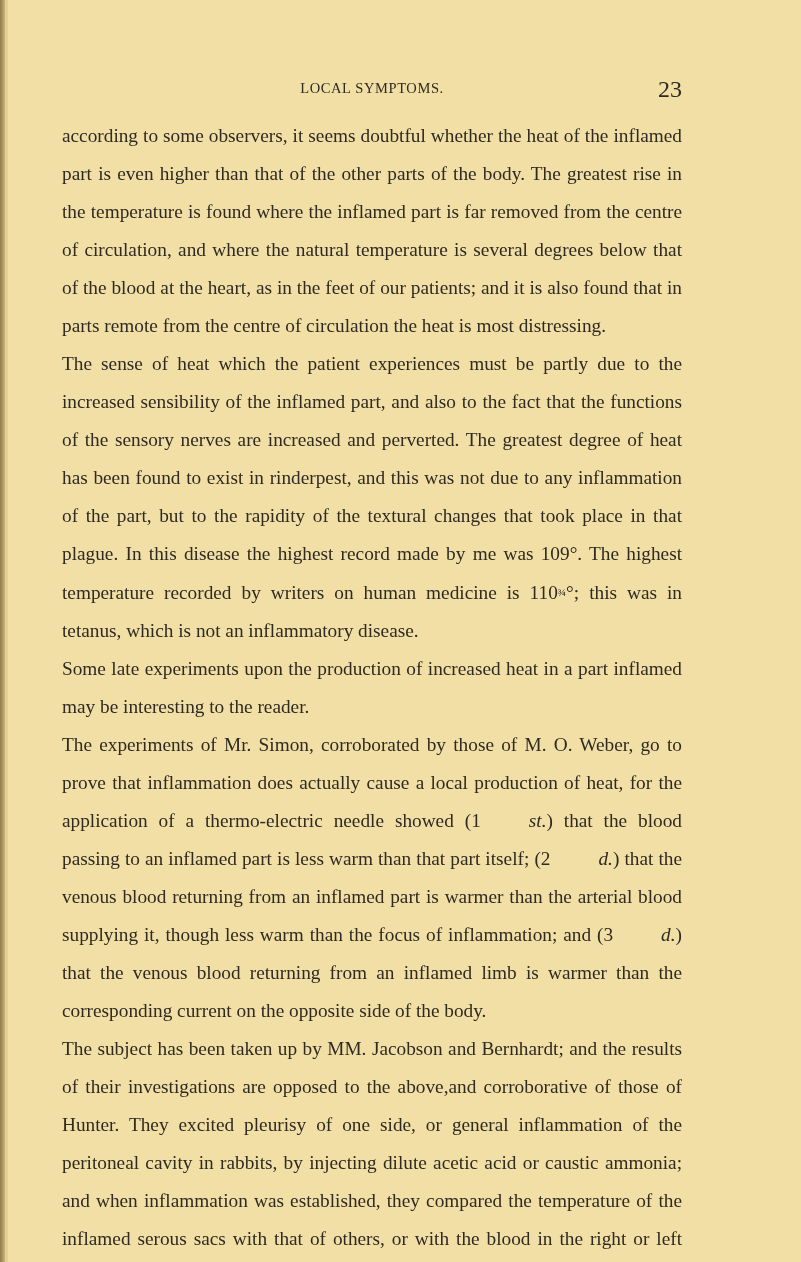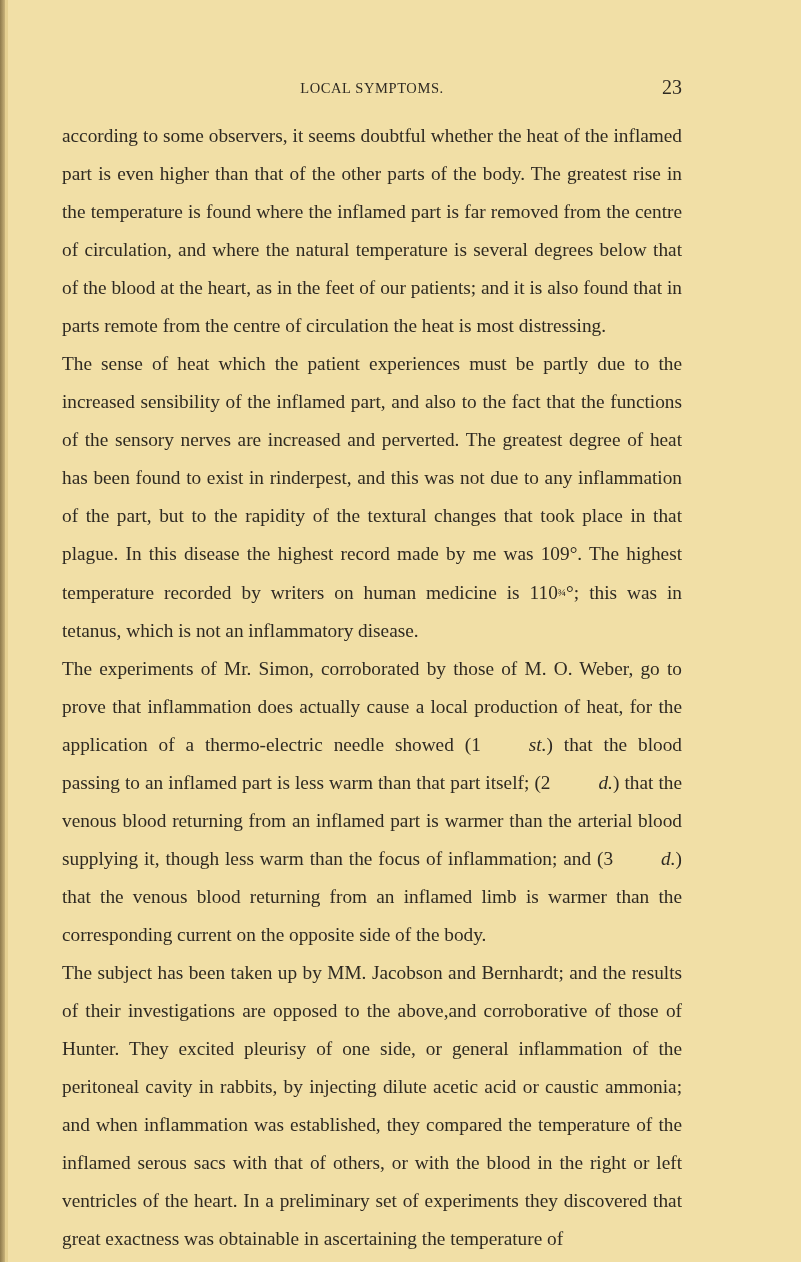--- a/index.html
+++ b/index.html
@@ -22,21 +22,21 @@
     position: absolute; left: 62px; top: 0; width: 620px;
   }
   .header {
     position: absolute; top: 78px; left: 0; width: 620px; height: 24px;
   }
   .running-head {
     position: absolute; left: 0; width: 620px; text-align: center;
     font-size: 14.5px; letter-spacing: 0.6px; top: 2px;
   }
   .page-number {
-    position: absolute; right: 0; top: -2px; font-size: 20px;
+    position: absolute; right: 0; top: -2px; font-size: 24px;
   }
   .body-text {
     position: absolute; top: 117px; left: 0; width: 620px;
     font-size: 19.3px; line-height: 38px;
     text-align: justify;
   }
   .para { margin: 0; text-indent: 0; }
   .para.indent { text-indent: 0; }
   .frac { font-size: 11px; vertical-align: 3px; }
   i { font-style: italic; margin-left: 48px; }
@@ -49,16 +49,17 @@
 
 <div class="page">
   <div class="header">
     <div class="running-head">LOCAL SYMPTOMS.</div>
     <div class="page-number">23</div>
   </div>
 
   <div class="body-text">
     <p class="para">according to some observers, it seems doubtful whether the heat of the inflamed part is even higher than that of the other parts of the body. The greatest rise in the temperature is found where the inflamed part is far removed from the centre of circulation, and where the natural temperature is several degrees below that of the blood at the heart, as in the feet of our patients; and it is also found that in parts remote from the centre of circulation the heat is most distressing.</p>
     <p class="para indent"><span>The sense of heat which the patient experiences must be partly due to the increased sensibility of the inflamed part, and also to the fact that the functions of the sensory nerves are increased and perverted. The greatest degree of heat has been found to exist in rinderpest, and this was not due to any inflammation of the part, but to the rapidity of the textural changes that took place in that plague. In this disease the highest record made by me was 109°. The highest temperature recorded by writers on human medicine is 110</span><span class="frac">¾</span><span>°; this was in tetanus, which is not an inflammatory disease.</span></p>
+    <p class="para indent">Some late experiments upon the production of increased heat in a part inflamed may be interesting to the reader.</p>
     <p class="para indent"><span>The experiments of Mr. Simon, corroborated by those of M. O. Weber, go to prove that inflammation does actually cause a local production of heat, for the application of a thermo-electric needle showed (1</span><i>st.</i><span>) that the blood passing to an inflamed part is less warm than that part itself; (2</span><i>d.</i><span>) that the venous blood returning from an inflamed part is warmer than the arterial blood supplying it, though less warm than the focus of inflammation; and (3</span><i>d.</i><span>) that the venous blood returning from an inflamed limb is warmer than the corresponding current on the opposite side of the body.</span></p>
     <p class="para indent">The subject has been taken up by MM. Jacobson and Bernhardt; and the results of their investigations are opposed to the above,and corroborative of those of Hunter. They excited pleurisy of one side, or general inflammation of the peritoneal cavity in rabbits, by injecting dilute acetic acid or caustic ammonia; and when inflammation was established, they compared the temperature of the inflamed serous sacs with that of others, or with the blood in the right or left ventricles of the heart. In a preliminary set of experiments they discovered that great exactness was obtainable in ascertaining the temperature of</p>
   </div>
 </div>
 
 </body></html>

